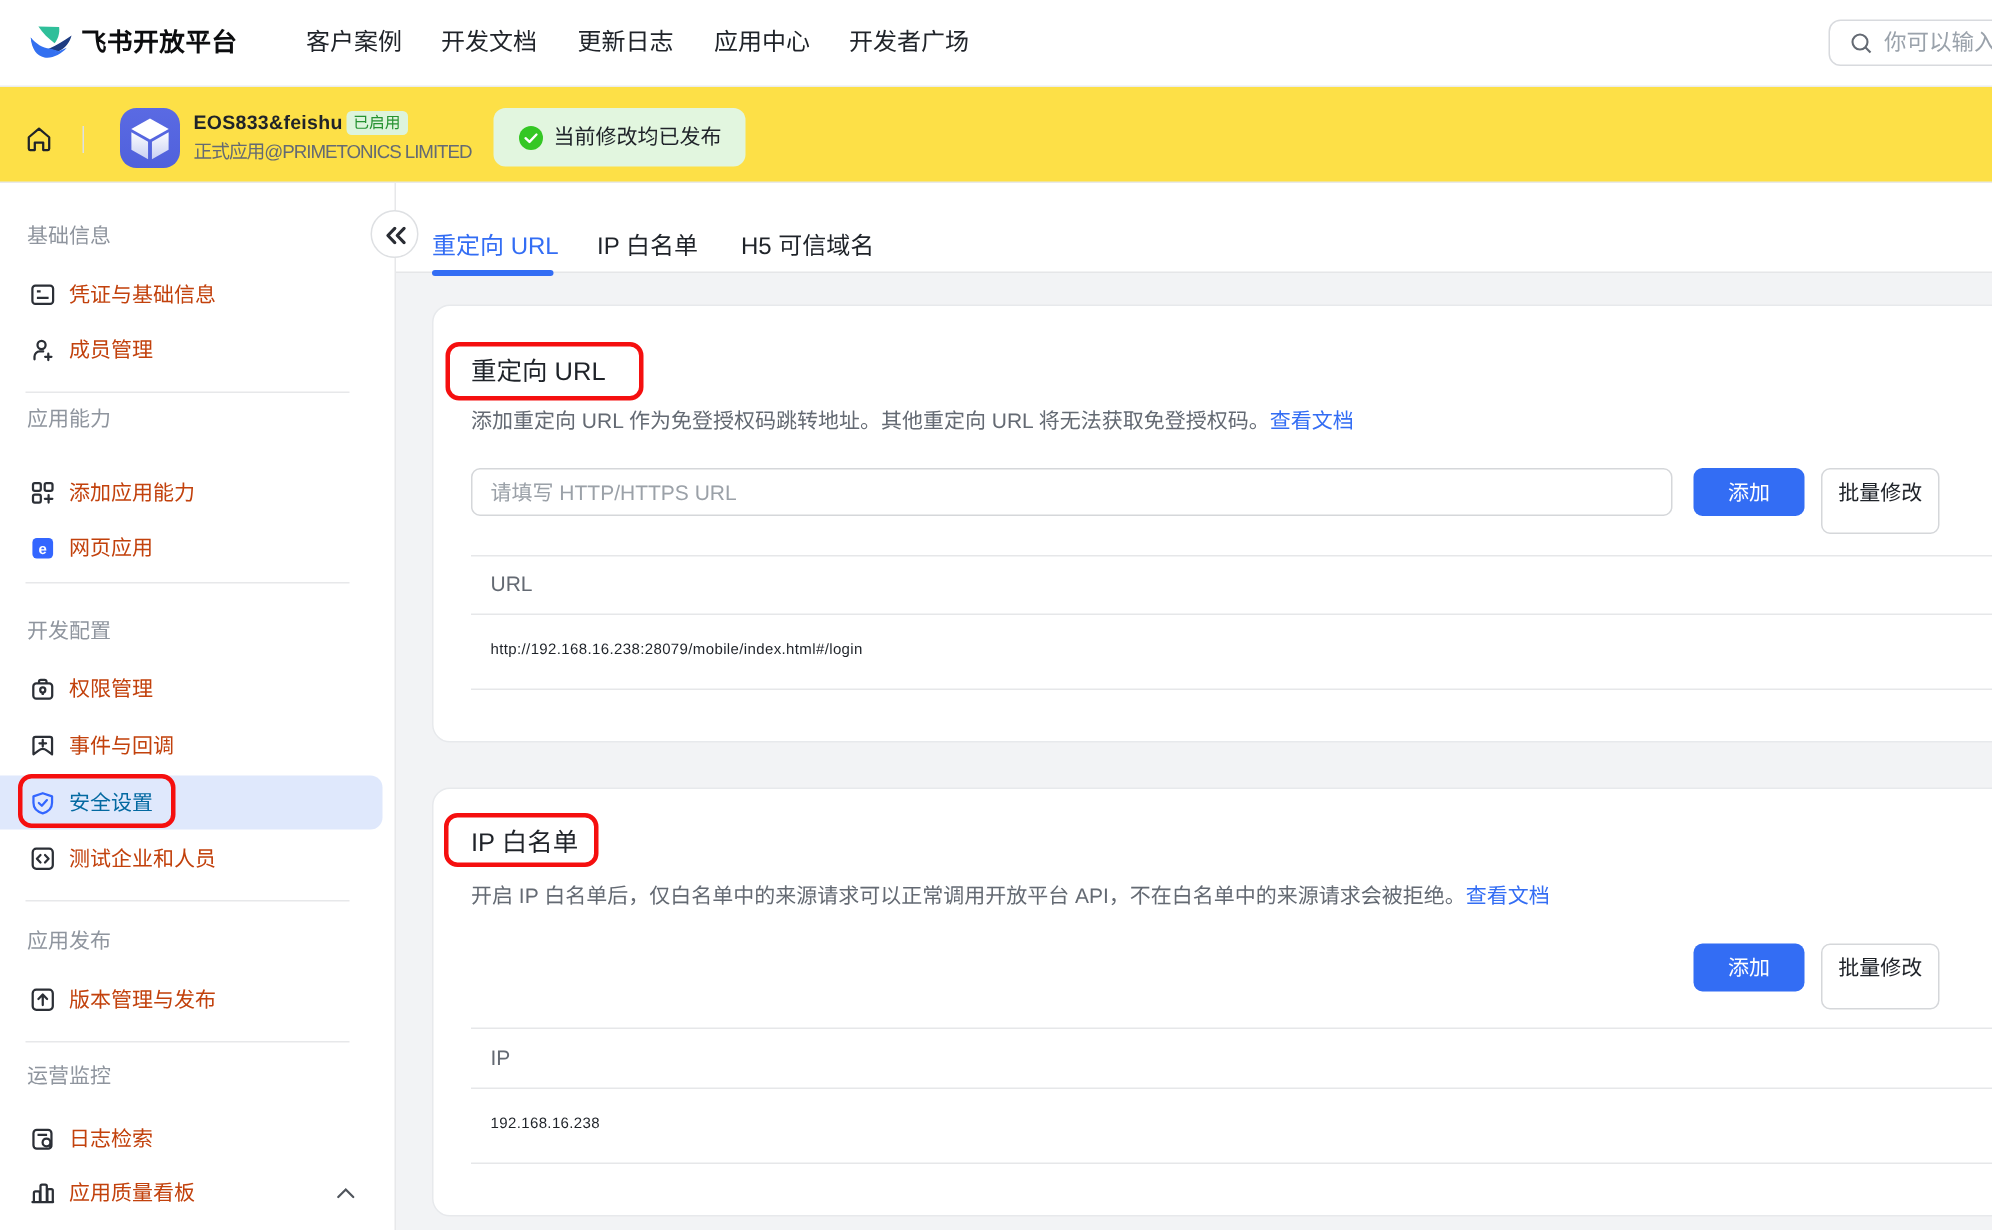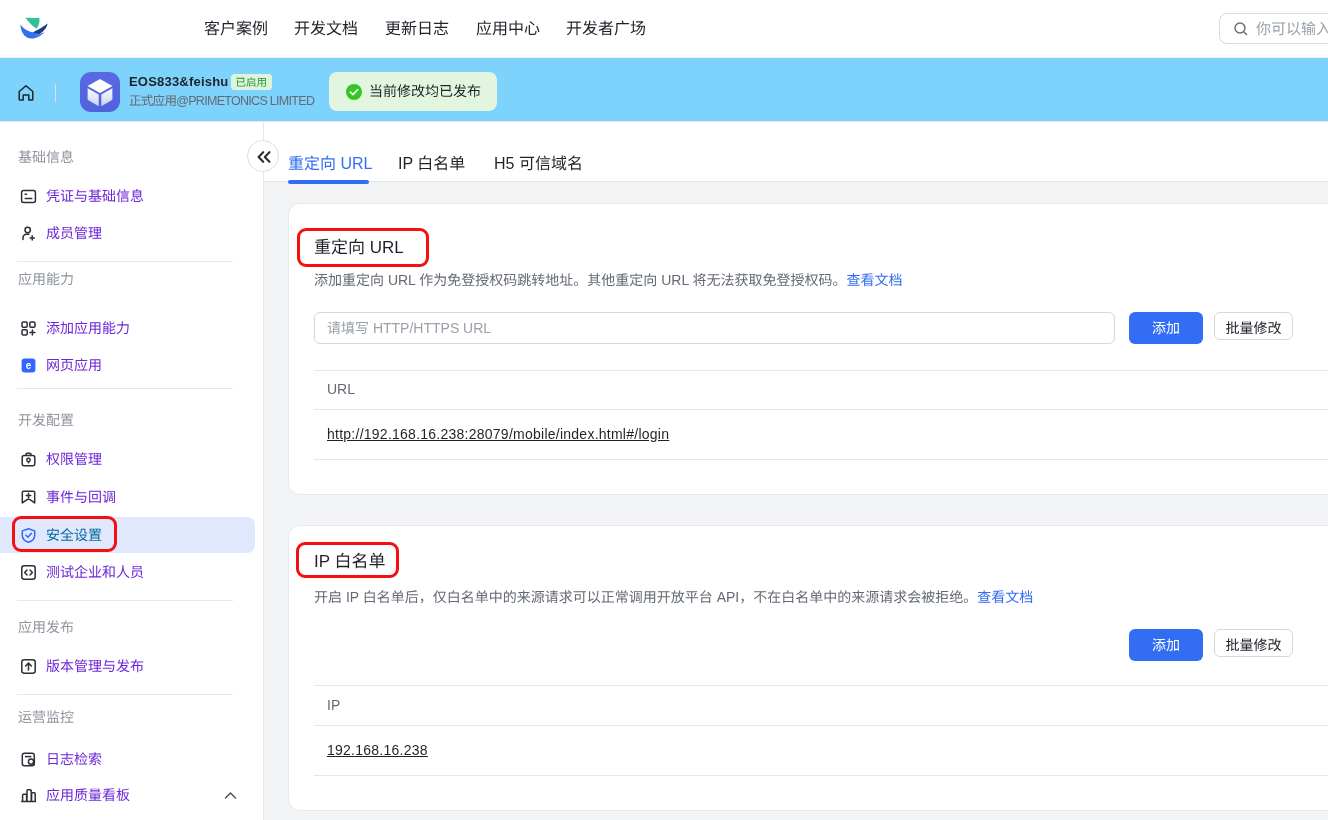--- a/index.html
+++ b/index.html
@@ -6,68 +6,69 @@
 html,body{width:1328px;height:820px;overflow:hidden;background:#fff;position:relative;}
 .abs{position:absolute;}
 .t{white-space:nowrap;}
 
 #nav{left:0;top:0;width:1328px;height:58px;background:#fff;border-bottom:1px solid #eceded;z-index:5;}
 .navlink{top:0;height:57px;line-height:57px;font-size:16px;color:#1f2329;}
 #logotext{left:54px;top:0;height:57px;line-height:57px;font-size:17px;font-weight:700;color:#0c0d0f;letter-spacing:.4px;}
 #search{left:1219px;top:13px;width:160px;height:31px;border:1px solid #d8dade;border-radius:8px;background:#fff;}
 #search span{position:absolute;left:36px;top:0;line-height:29px;font-size:15px;color:#9aa2ab;}
 
-#apphead{left:0;top:58px;width:1328px;height:64px;background:#7dd3fc;border-bottom:1px solid #e8e9ea;z-index:4;}
+#apphead{left:0;top:58px;width:1328px;height:64px;background:#fde047;border-bottom:1px solid #e8e9ea;z-index:4;}
 #vdiv{left:55px;top:26px;width:1px;height:18px;background:#dde0e3;}
 #appicon{left:80px;top:14px;width:40px;height:40px;border-radius:11px;background:linear-gradient(180deg,#5a6ae3,#5061dc);}
 #appname{left:129px;top:15px;font-size:13px;font-weight:700;color:#1f2329;line-height:18px;letter-spacing:.2px;}
 #enpill{left:231px;top:16px;height:16px;line-height:16px;padding:0 4.5px;background:#ddf4dc;color:#269232;font-size:10.5px;border-radius:3.5px;}
 #appsub{left:129px;top:35px;font-size:12.5px;color:#646a73;line-height:16px;letter-spacing:-.7px;}
 #pubpill{left:329px;top:14px;width:168px;height:39px;background:#e2f6df;border-radius:8px;}
 #pubpill .ck{position:absolute;left:16.5px;top:11.5px;width:16px;height:16px;}
 #pubpill .tx{position:absolute;left:40px;top:0;line-height:39px;font-size:14px;color:#1f2329;font-weight:400;}
 
 #side{left:0;top:122px;width:264px;height:698px;background:#fff;border-right:1px solid #e7e8ea;}
 .sect{left:18px;font-size:14px;color:#8f959e;line-height:20px;}
 .item{left:0;width:264px;height:36px;}
 .item .ic{position:absolute;left:20px;top:10px;width:17px;height:17px;}
-.item .tx{position:absolute;left:46px;top:0;line-height:36px;font-size:14px;color:#6d28d9;}
+.item .tx{position:absolute;left:46px;top:0;line-height:36px;font-size:14px;color:#c2410c;}
 .hr{left:17px;width:216px;height:1px;background:#e7e8ea;}
 #active-bg{left:0;top:517px;width:255px;height:36px;background:#dfe8fc;border-radius:0 8px 8px 0;}
 #active-bg .tx{color:#0369a1;}
 .redbox{border:3px solid #f50f0f;border-radius:9px;z-index:6;}
 
 #tabstrip{left:264px;top:122px;width:1064px;height:60px;background:#fff;border-bottom:1px solid #e5e6e8;}
 .tab{top:28px;font-size:16px;color:#1f2329;}
 #tab1{left:24px;color:#336df4;}
 #tabline{left:24px;top:58px;z-index:1;width:81px;height:4px;border-radius:2px;background:#336df4;}
 #collapse{left:247px;top:140px;width:32px;height:32px;border-radius:50%;background:#fff;border:1px solid #dee0e3;z-index:3;text-align:center;line-height:30px;font-size:15px;color:#2b2f36;}
 #contentbg{left:264px;top:182px;width:1064px;height:638px;background:#f2f3f5;}
 .card{left:288px;width:1260px;background:#fff;border:1px solid #e7e9ec;border-radius:12px;}
 .ctitle{left:25px;font-size:17px;font-weight:500;color:#1f2329;line-height:24px;letter-spacing:0;}
 .cdesc{left:25px;font-size:14px;color:#646a73;line-height:20px;}
 .cdesc a{color:#336df4;text-decoration:none;}
 .cinput{left:25px;width:801px;height:32px;border:1px solid #d5d7da;border-radius:6px;background:#fff;}
 .cinput span{position:absolute;left:12px;top:0;line-height:30px;font-size:14px;color:#9ba1a8;}
 .btn-add{left:840px;width:74px;height:32px;background:#336df4;border-radius:6px;color:#fff;font-size:14px;text-align:center;line-height:32px;}
-.btn-batch{left:925px;width:79px;height:28px;background:#fff;border:1px solid #d5d7da;border-radius:6px;color:#1f2329;font-size:14px;text-align:center;line-height:30px;}
+.btn-batch{left:925px;width:79px;height:44px;background:#fff;border:1px solid #d5d7da;border-radius:6px;color:#1f2329;font-size:14px;text-align:center;line-height:30px;}
 .tline{left:25px;width:1210px;height:1px;background:#e6e7e9;}
 .thead{left:38px;font-size:14px;color:#646a73;line-height:20px;}
-.trow{left:38px;font-size:14px;color:#1f2329;line-height:20px;letter-spacing:.25px;text-decoration:underline;}
+.trow{left:38px;font-size:10px;color:#1f2329;line-height:20px;letter-spacing:.25px;}
 </style>
 </head>
 <body>
 
 <div class="abs" id="nav">
   <svg class="abs" style="left:20px;top:8px" width="29" height="32" viewBox="0 0 29 32">
     <path d="M5.6 9.7 L19.4 10 C20 14 18.6 18.2 16.4 20.8 C12.3 17.7 8.5 14.3 5.6 9.7 Z" fill="#2fbf9a"></path>
     <path d="M27.7 15.6 C26.6 20.3 23.3 24.2 18.8 26.4 L12.5 24.5 C17.7 22.1 22.8 19.2 27.7 15.6 Z" fill="#1e3c82"></path>
     <path d="M0.5 17 C4 21.2 8.3 23.9 13.2 24.4 L19.5 26.1 C14.9 28.3 10.5 29.2 7.2 27.7 C3.8 26.2 1.2 22.3 0.5 17 Z" fill="#3370f0"></path>
     <path d="M0.5 17 C1 24.5 4.5 29.3 9.6 30.3 C14.5 31.2 20.5 28.6 24.5 23.9 L18.8 26.4 C12 29.5 4.8 24.4 0.5 17 Z" fill="#3370f0"></path>
   </svg>
+  <div class="abs t" id="logotext">飞书开放平台</div>
   <div class="abs t navlink" style="left:204px">客户案例</div>
   <div class="abs t navlink" style="left:294px">开发文档</div>
   <div class="abs t navlink" style="left:385px">更新日志</div>
   <div class="abs t navlink" style="left:476px">应用中心</div>
   <div class="abs t navlink" style="left:566px">开发者广场</div>
   <div class="abs" id="search">
     <svg style="position:absolute;left:13px;top:7px" width="16" height="16" viewBox="0 0 16 16" fill="none" stroke="#646a73" stroke-width="1.4">
         <circle cx="7" cy="7" r="5"></circle>
         <path d="M10.7 10.7 L14 14"></path>
       </svg>

